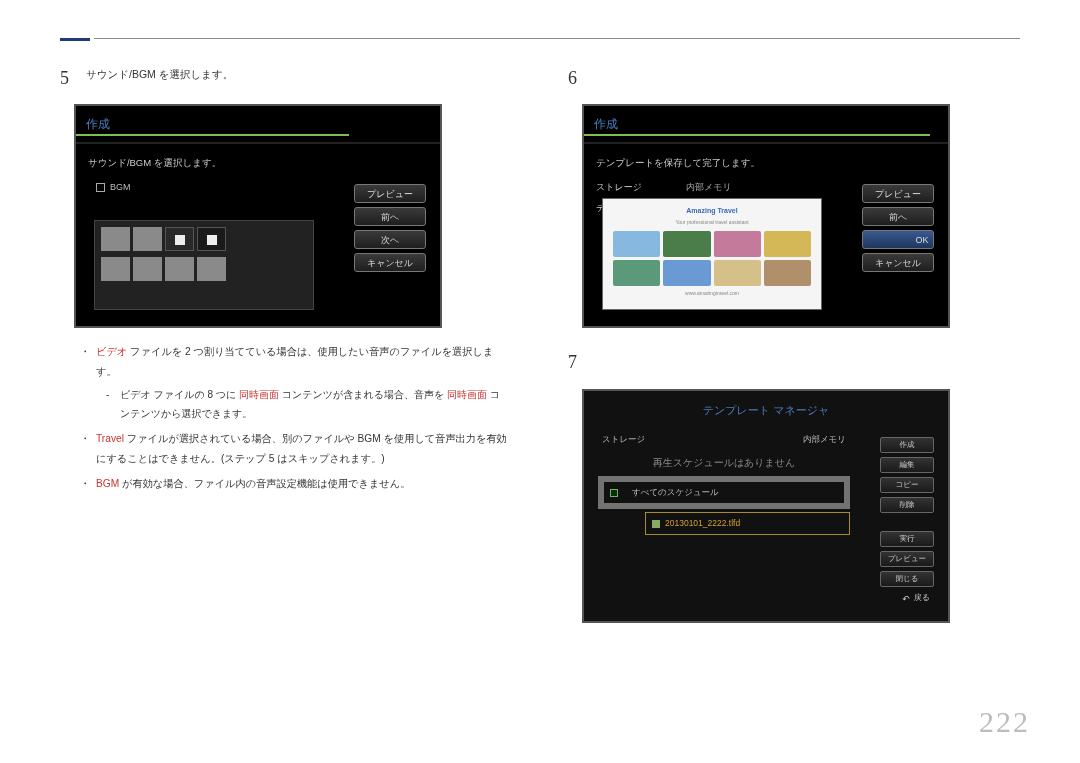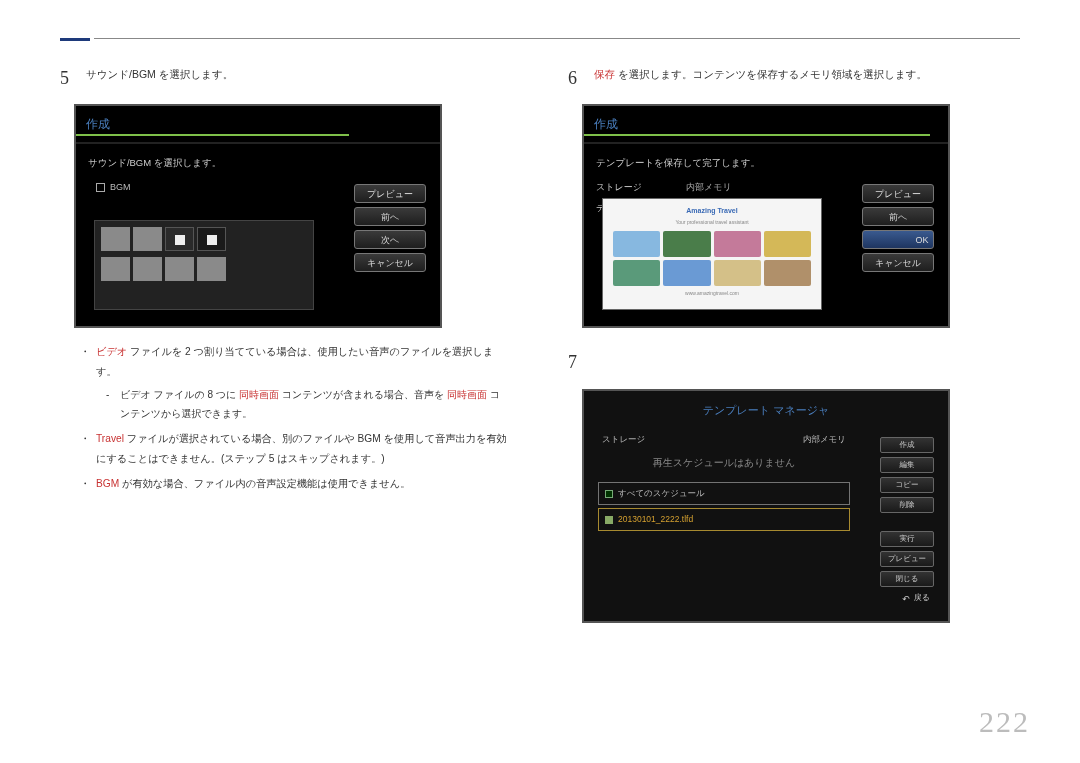--- a/index.html
+++ b/index.html
@@ -40,23 +40,23 @@
   .bullets li { list-style:none; position:relative; padding-left:12px; margin-bottom:6px;}
   .bullets li::before { content:"・"; position:absolute; left:-4px; }
   .sub-bullet { list-style:none; position:relative; padding-left:24px; margin-top:4px; font-size:10px;}
   .sub-bullet::before { content:"-"; position:absolute; left:10px; }
   
   .screen7 { width:368px; height:234px; background:#111; border:2px solid #555; margin:10px 0 0 14px; position:relative; color:#bbb; font-size:8.5px; }
   .s7-title { text-align:center; color:#4a7fbf; font-size:11px; padding:10px 0 8px; }
   .s7-body { padding:0 14px; }
   .s7-row { display:flex; justify-content:space-between; padding:3px 4px; }
   .s7-sub { color:#888; font-size:10px; text-align:center; padding:4px 0;}
-  .s7-cat { border:1px solid #737373; padding:3px 6px; margin-top:6px; display:flex; align-items:center; gap:5px;}
+  .s7-cat { border:6px solid #737373; padding:3px 6px; display:flex; align-items:center; gap:14px;}
   .s7-cbx{width:8px;height:8px;border:1px solid #7a7;background:#030;}
-  .s7-item { border:1px solid #a78a30; padding:3px 6px; margin-top:3px; color:#d4a030; display:flex; align-items:center; gap:5px;}
+  .s7-item { border:1px solid #a78a30; padding:3px 6px; margin-top:3px; color:#d4a030; display:flex; align-items:center; gap:5px;margin-left:47px;}
   .s7-ibx{width:8px;height:8px;background:#8a6;}
   .s7-btns { position:absolute; right:14px; top:46px; display:flex; flex-direction:column; gap:4px; }
   .s7-btn { width:54px; height:16px; border:1px solid #666; border-radius:2px; background:linear-gradient(#333,#1a1a1a); color:#ccc; font-size:7.5px; display:flex; align-items:center; justify-content:center;}
   .s7-back { position:absolute; bottom:14px; right:18px; color:#ccc; font-size:8px; display:flex; align-items:center; gap:4px;}
   .s7-back::before{content:"↶";font-size:9px;}
   .pagenum { position:absolute; bottom:24px; right:50px; font-family:Georgia,serif; font-size:30px; color:#bcbcbc; letter-spacing:2px;}
 </style>
 </head>
 <body>
 
@@ -111,23 +111,20 @@
       </li>
       <li>
         <span class="hl-red">BGM</span><span> が有効な場合、ファイル内の音声設定機能は使用できません。</span>
       </li>
     </ul>
   </div>
 
   <div class="col">
     <div class="step">
       <div class="stepnum">6</div>
-      <div class="steptxt">
-        <span class="hl-red">保存</span><span> を選択します。コンテンツを保存するメモリ領域を選択します。</span>
-      </div>
     </div>
 
     <div class="screen">
       <div class="screen-title progress2">作成</div>
       <div class="screen-body">
         <div class="screen-label">テンプレートを保存して完了します。</div>
         <div class="kv-row">
             <div class="kv-k">ストレージ</div>
             <div class="kv-v">内部メモリ</div>
           </div>

